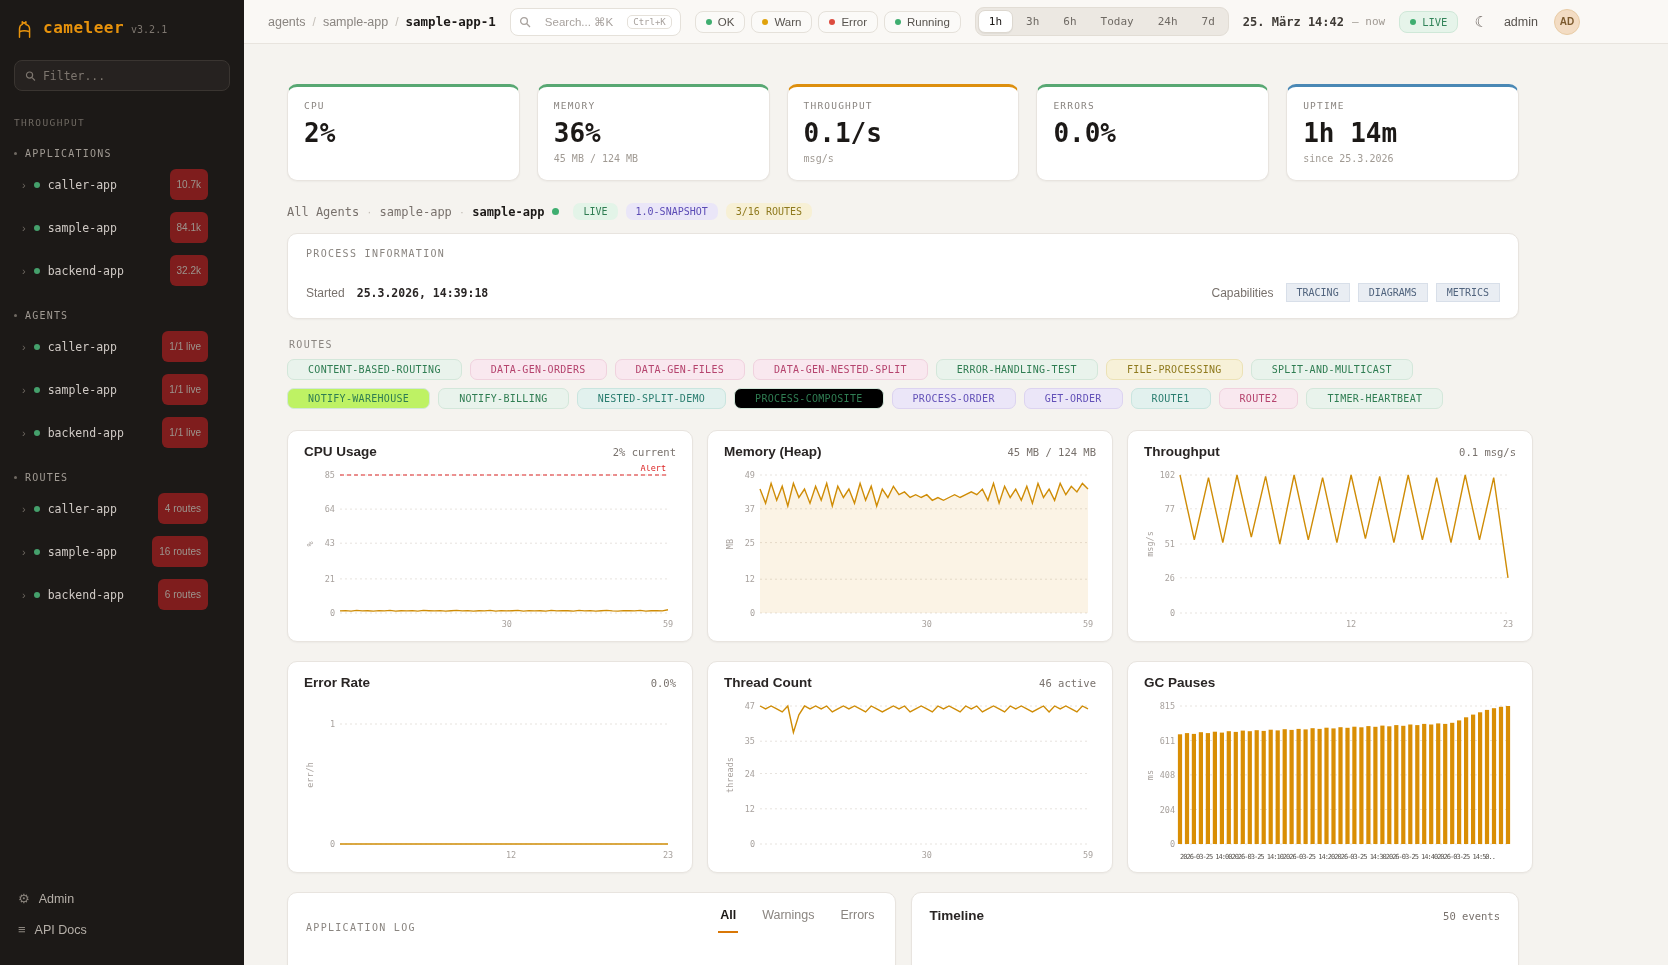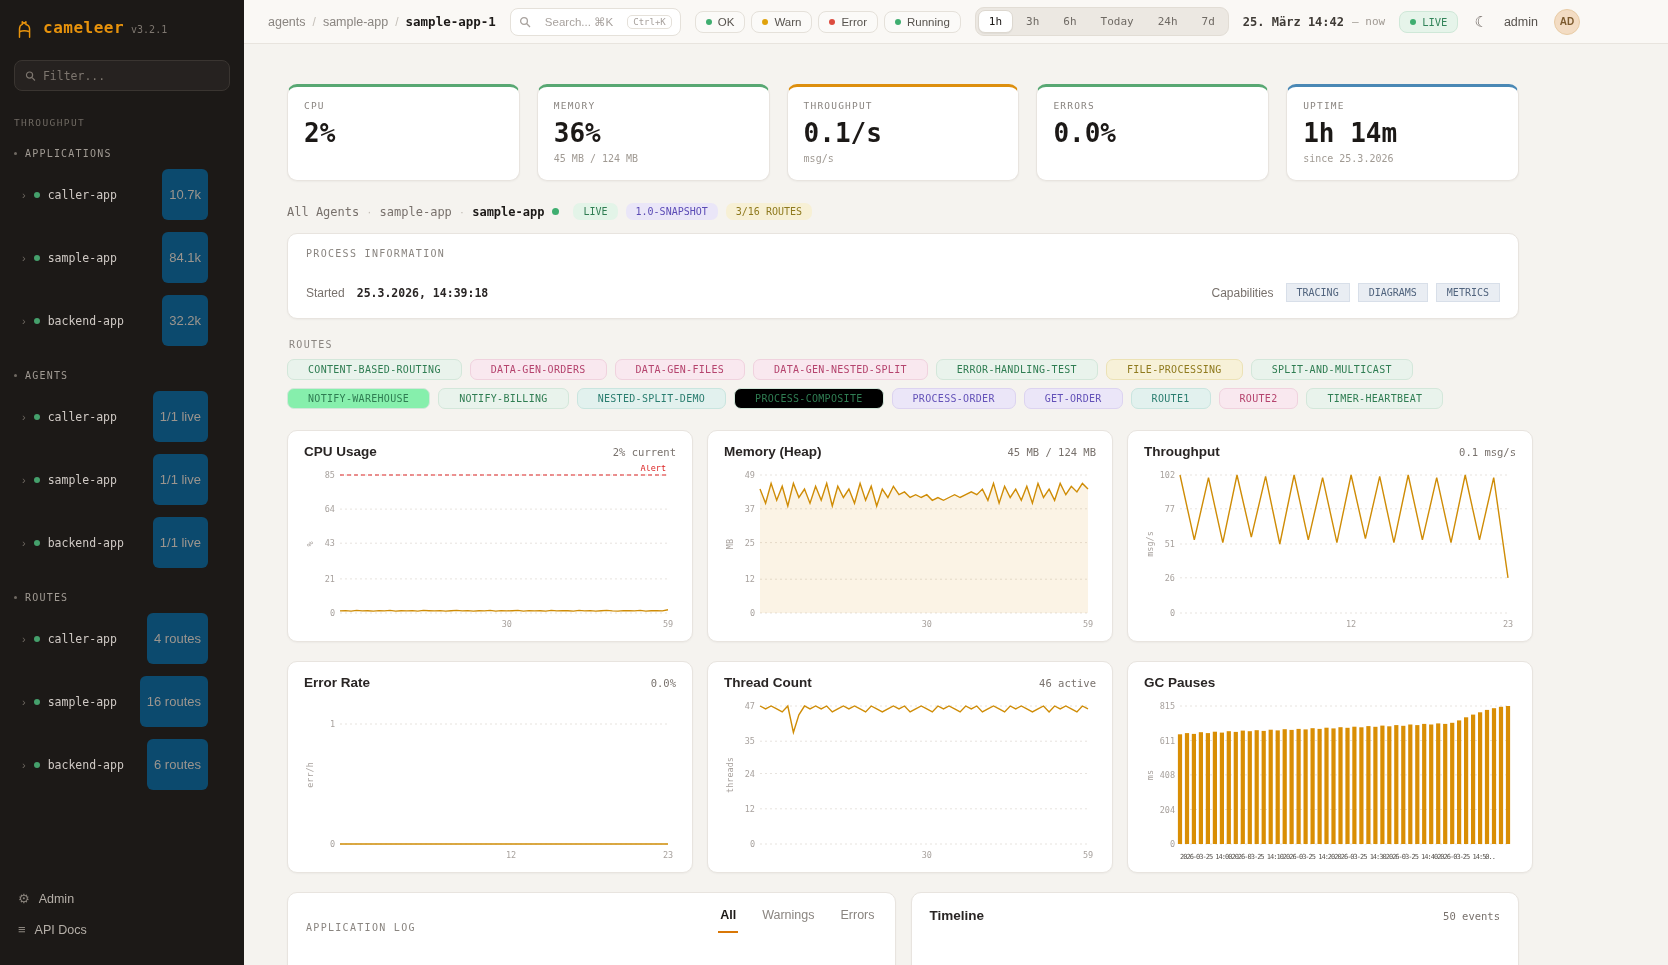--- a/index.html
+++ b/index.html
@@ -21,22 +21,22 @@
   .sb-filter input::placeholder{color:#7d766f}
   .sb-navlabel{color:#6f6962;font-size:9.5px;letter-spacing:1.4px;margin:24px 0 2px 14px}
   .sb-section{margin-top:14px}
   .sb-sechead{display:flex;align-items:center;gap:8px;color:#a09a93;font-size:10px;
     letter-spacing:1.2px;padding:4px 14px;cursor:pointer}
   .sb-sechead .sdot{width:3px;height:3px;border-radius:50%;background:#6f6962;display:inline-block}
   .sb-item{display:flex;align-items:center;gap:8px;padding:6px 36px 6px 22px;cursor:pointer}
   .sb-item .chev{color:#6f6962;font-size:11px}
   .sb-item .dot{width:6px;height:6px;border-radius:50%;background:#45a06c;flex:none}
   .sb-item .lbl{color:#cfc9c4;font-size:11.5px}
-  .sb-item .badge{margin-left:auto;background:#0c4a6e;color:#9c958e;font-size:13px;
-    padding:18px 7px;border-radius:6px;white-space:nowrap}
+  .sb-item .badge{margin-left:auto;background:#7f1d1d;color:#9c958e;font-size:10px;
+    padding:10px 7px;border-radius:6px;white-space:nowrap}
   .sb-footer{margin-top:auto;padding:0 14px 20px}
   .sb-foot-item{display:flex;align-items:center;gap:9px;color:#b5afa8;font-size:12.5px;
     padding:8px 4px;cursor:pointer}
   .sb-foot-item .ic{color:#8a847d;font-size:13px}
 
   
   #main{margin-left:244px}
   #topbar{height:44px;background:#faf8f5;border-bottom:1px solid #e8e4de;display:flex;
     align-items:center;gap:14px;padding:0 122px 0 24px}
   .crumbs{display:flex;align-items:center;gap:7px;white-space:nowrap}
@@ -349,21 +349,21 @@
 
     <div class="routes-label mono">ROUTES</div>
     <div id="route-chips">
         <span class="route-chip" style="background: rgb(233, 243, 236); color: rgb(47, 125, 82); border-color: rgb(211, 231, 218);">CONTENT-BASED-ROUTING</span>
         <span class="route-chip" style="background: rgb(249, 232, 239); color: rgb(181, 68, 110); border-color: rgb(240, 210, 222);">DATA-GEN-ORDERS</span>
         <span class="route-chip" style="background: rgb(249, 232, 239); color: rgb(181, 68, 110); border-color: rgb(240, 210, 222);">DATA-GEN-FILES</span>
         <span class="route-chip" style="background: rgb(249, 232, 239); color: rgb(181, 68, 110); border-color: rgb(240, 210, 222);">DATA-GEN-NESTED-SPLIT</span>
         <span class="route-chip" style="background: rgb(233, 243, 236); color: rgb(47, 125, 82); border-color: rgb(211, 231, 218);">ERROR-HANDLING-TEST</span>
         <span class="route-chip" style="background: rgb(247, 241, 216); color: rgb(143, 122, 30); border-color: rgb(236, 226, 181);">FILE-PROCESSING</span>
         <span class="route-chip" style="background: rgb(233, 243, 236); color: rgb(47, 125, 82); border-color: rgb(211, 231, 218);">SPLIT-AND-MULTICAST</span>
-        <span class="route-chip" style="background: #86efac; color: rgb(47, 125, 82); border-color: rgb(211, 231, 218);">NOTIFY-WAREHOUSE</span>
+        <span class="route-chip" style="background: #bef264; color: rgb(47, 125, 82); border-color: rgb(211, 231, 218);">NOTIFY-WAREHOUSE</span>
         <span class="route-chip" style="background: rgb(233, 243, 236); color: rgb(47, 125, 82); border-color: rgb(211, 231, 218);">NOTIFY-BILLING</span>
         <span class="route-chip" style="background: rgb(226, 241, 238); color: rgb(42, 125, 111); border-color: rgb(201, 229, 223);">NESTED-SPLIT-DEMO</span>
         <span class="route-chip" style="background: #000000; color: rgb(47, 125, 82); border-color: rgb(211, 231, 218);">PROCESS-COMPOSITE</span>
         <span class="route-chip" style="background: rgb(235, 230, 248); color: rgb(99, 81, 184); border-color: rgb(220, 211, 240);">PROCESS-ORDER</span>
         <span class="route-chip" style="background: rgb(235, 230, 248); color: rgb(99, 81, 184); border-color: rgb(220, 211, 240);">GET-ORDER</span>
         <span class="route-chip" style="background: rgb(226, 241, 238); color: rgb(42, 125, 111); border-color: rgb(201, 229, 223);">ROUTE1</span>
         <span class="route-chip" style="background: rgb(249, 232, 239); color: rgb(181, 68, 110); border-color: rgb(240, 210, 222);">ROUTE2</span>
         <span class="route-chip" style="background: rgb(233, 243, 236); color: rgb(47, 125, 82); border-color: rgb(211, 231, 218);">TIMER-HEARTBEAT</span>
       </div>
 

